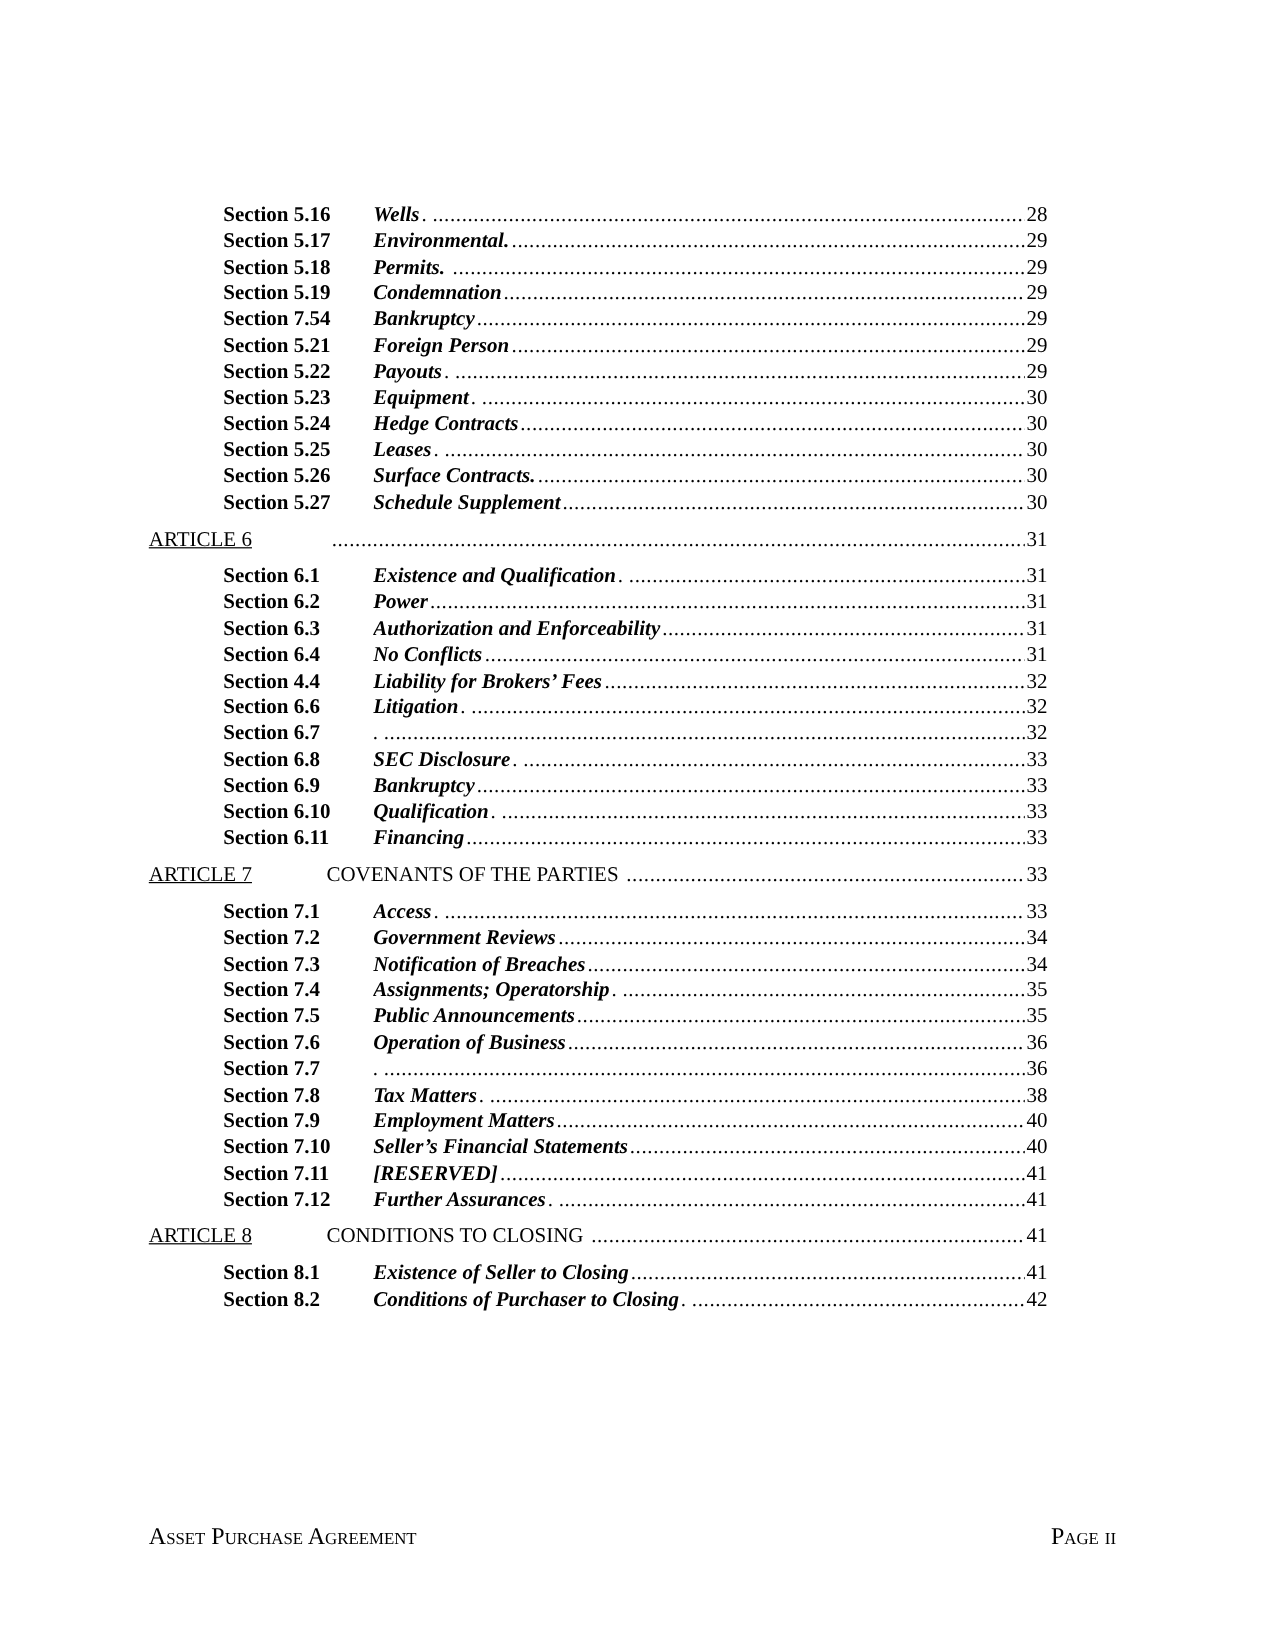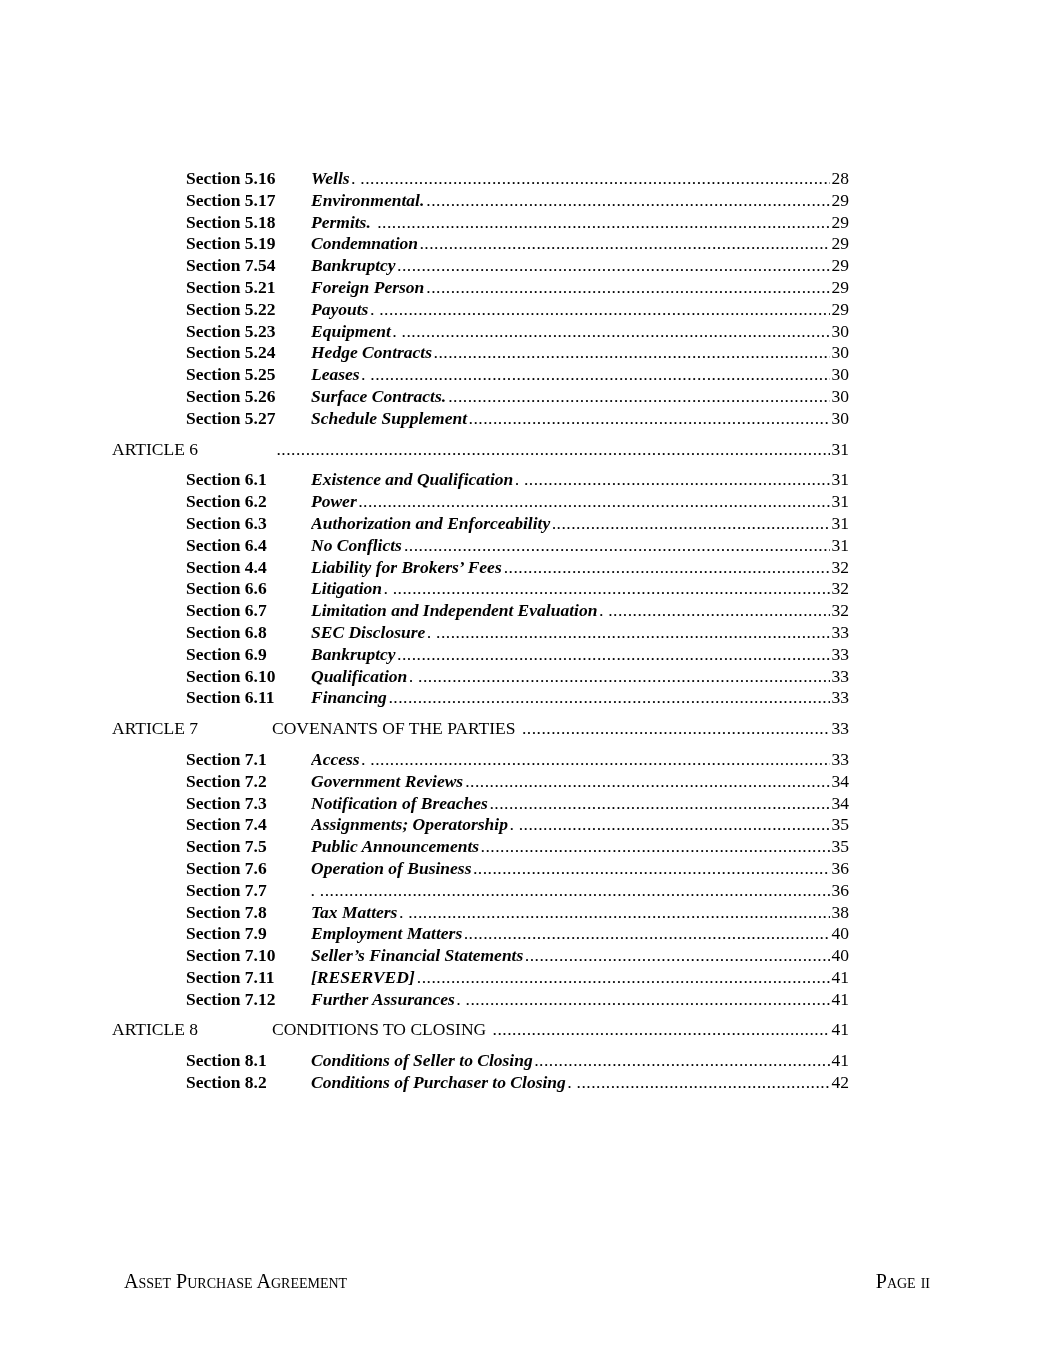--- a/index.html
+++ b/index.html
@@ -1,30 +1,30 @@
 <!DOCTYPE html>
 <html><head>
 <meta charset="utf-8">
 <style>
   html, body { margin: 0; padding: 0; background: #ffffff; }
   body { width: 1055px; height: 1365px; position: relative; overflow: hidden;
          font-family: "Liberation Serif", "DejaVu Serif", serif; color: #000; }
   .toc { position: absolute; left: 0; top: 124px; width: 987px; margin-top: 44px; }
   .row { position: relative; height: 21.8px; line-height: 21.8px; font-size: 17.5px; white-space: nowrap; }
   .row .num { position: absolute; }
-  .row .title-wrap { position: absolute; right: 138px; display: flex; align-items: flex-end; overflow: hidden; }
+  .row .title-wrap { position: absolute; right: 114px; display: flex; align-items: flex-end; overflow: hidden; }
   .row .title { flex: 0 0 auto; padding-right: 2px; }
   .row .leader { flex: 1 1 auto; overflow: hidden; white-space: nowrap; letter-spacing: 0.5px; }
   .row .leader::before { content: "................................................................................................................................................................................................................................................................................................"; }
   .row .page { flex: 0 0 auto; padding-left: 2px; }
   .section-row .num { left: 186px; font-weight: bold; }
   .section-row .title-wrap { left: 311px; }
   .section-row .title { font-weight: bold; font-style: italic; }
   .article-row { margin-top: 9px; margin-bottom: 9px; }
-  .article-row .num { left: 112px; }
+  .article-row .num { left: 124px; text-decoration: underline; }
   .article-row .title-wrap { left: 272px; }
   .footer { position: absolute; top: 1270px; left: 124px; width: 806px; height: 20px; font-size: 20px; }
   .footer .left { position: absolute; left: 0; font-variant: small-caps; }
   .footer .right { position: absolute; right: 0; font-variant: small-caps; }
 </style>
 </head>
 <body>
 
 <div class="toc" id="toc">
     <div class="row section-row">
@@ -193,21 +193,20 @@
       <div class="title-wrap">
         <span class="title">Litigation</span>
         <span class="title" style="white-space: pre; font-weight: normal; padding-right: 0px;">. </span>
         <span class="leader"></span>
         <span class="page">32</span>
       </div>
     </div>
     <div class="row section-row">
       <span class="num">Section 6.7</span>
       <div class="title-wrap">
-        <span class="title">Limitation and Independent Evaluation</span>
         <span class="title" style="white-space: pre; font-weight: normal; padding-right: 0px;">. </span>
         <span class="leader"></span>
         <span class="page">32</span>
       </div>
     </div>
     <div class="row section-row">
       <span class="num">Section 6.8</span>
       <div class="title-wrap">
         <span class="title">SEC Disclosure</span>
         <span class="title" style="white-space: pre; font-weight: normal; padding-right: 0px;">. </span>
@@ -363,21 +362,21 @@
       <div class="title-wrap">
         <span class="title">CONDITIONS TO CLOSING</span>
         <span class="title" style="white-space: pre; font-weight: normal; padding-right: 0px;"> </span>
         <span class="leader"></span>
         <span class="page">41</span>
       </div>
     </div>
     <div class="row section-row">
       <span class="num">Section 8.1</span>
       <div class="title-wrap">
-        <span class="title">Conditions of Seller to Closing</span>
+        <span class="title">Existence of Seller to Closing</span>
         <span class="title" style="white-space: pre; font-weight: normal; padding-right: 0px;">.</span>
         <span class="leader"></span>
         <span class="page">41</span>
       </div>
     </div>
     <div class="row section-row">
       <span class="num">Section 8.2</span>
       <div class="title-wrap">
         <span class="title">Conditions of Purchaser to Closing</span>
         <span class="title" style="white-space: pre; font-weight: normal; padding-right: 0px;">. </span>

